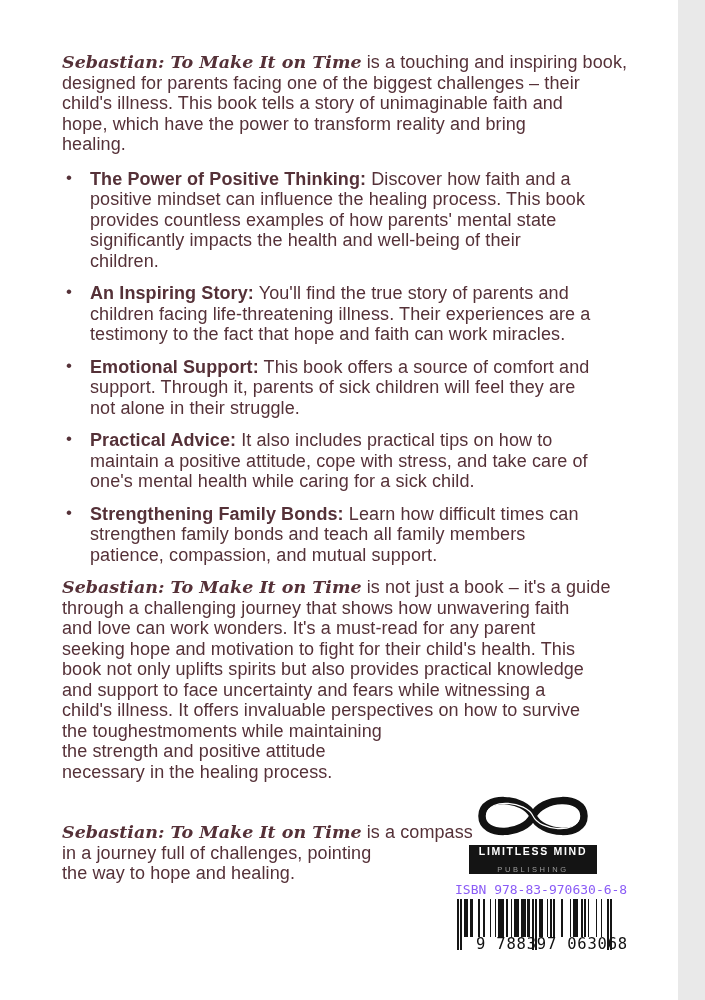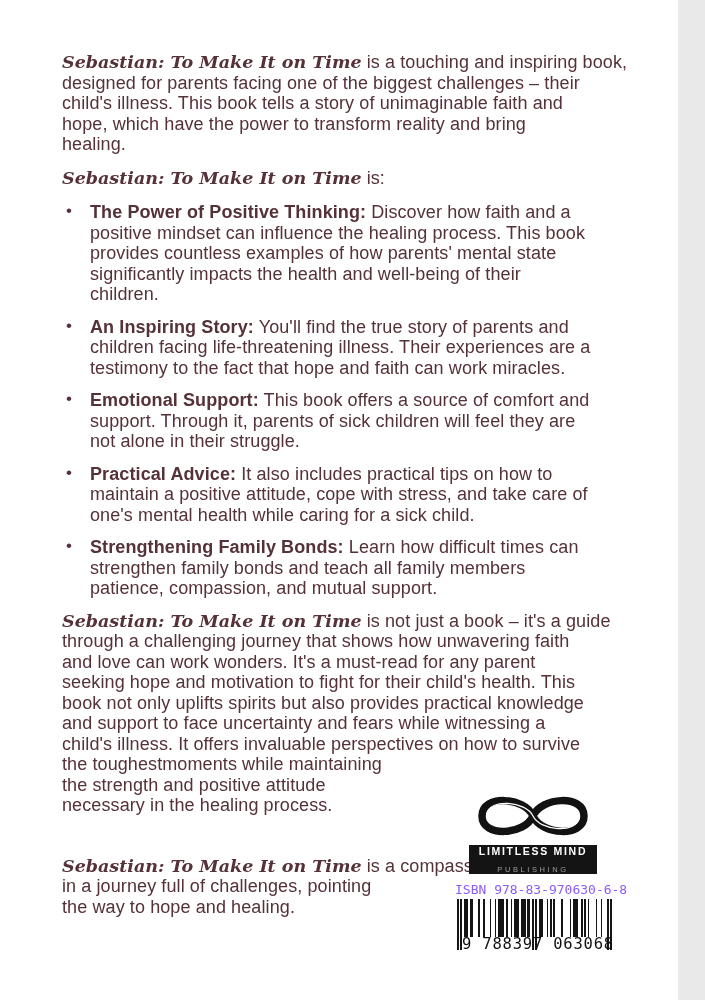--- a/index.html
+++ b/index.html
@@ -38,39 +38,38 @@
 
   
   .isbn-label{
     position:absolute;left:455px;top:882px;font-family:"DejaVu Sans Mono",monospace;
     font-size:13px;color:#8b5cf6;letter-spacing:0;white-space:nowrap;
   }
   .barcode{position:absolute;left:457px;top:899px;width:155px;height:51px;}
   .barcode svg{display:block;width:100%;height:100%;shape-rendering:crispEdges;}
   .barcode svg rect{fill:#151515;}
   .barcode-digits{
-    position:absolute;left:462px;top:935px;width:160px;
+    position:absolute;left:476px;top:935px;width:160px;
     font-family:"DejaVu Sans Mono",monospace;font-size:15.5px;color:#111111;
     letter-spacing:0.8px;white-space:pre;
   }
 </style>
 </head>
 <body>
 
 <div class="page">
 
   <div class="content">
 
     <p class="para" id="intro"><span class="book-title">Sebastian: To Make It on Time</span><span class="lines"> is a touching and inspiring book,
 designed for parents facing one of the biggest challenges – their
 child's illness. This book tells a story of unimaginable faith and
 hope, which have the power to transform reality and bring
 healing.</span></p>
 
-    <p class="para" id="is-line"><span class="book-title">Sebastian: To Make It on Time</span><span> is:</span></p>
 
     <ul class="bullets">
       <li><span class="dot">•</span><span class="lead">The Power of Positive Thinking:</span><span class="lines"> Discover how faith and a
 positive mindset can influence the healing process. This book
 provides countless examples of how parents' mental state
 significantly impacts the health and well-being of their
 children.</span></li>
       <li><span class="dot">•</span><span class="lead">An Inspiring Story:</span><span class="lines"> You'll find the true story of parents and
 children facing life-threatening illness. Their experiences are a
 testimony to the fact that hope and faith can work miracles.</span></li>

